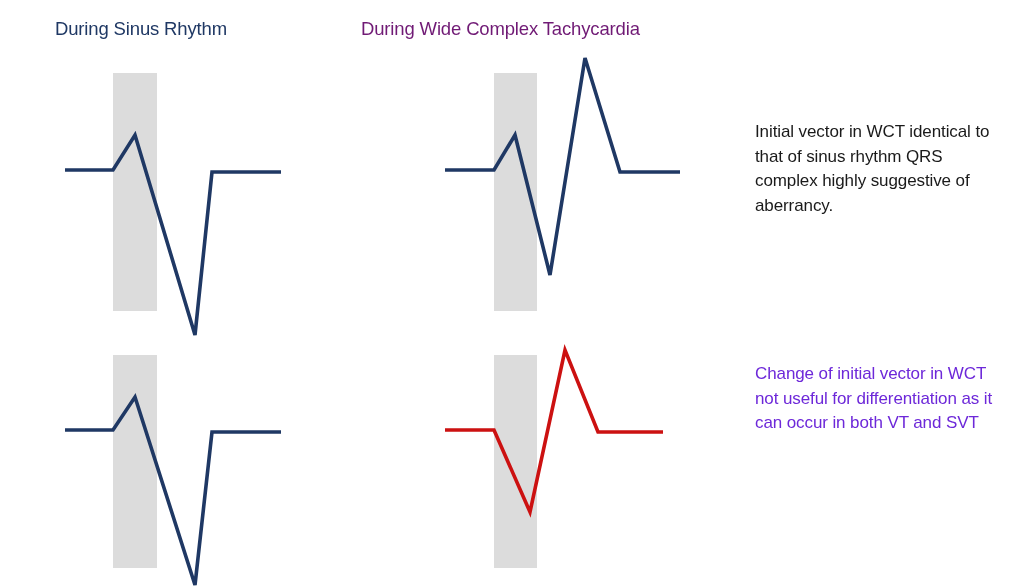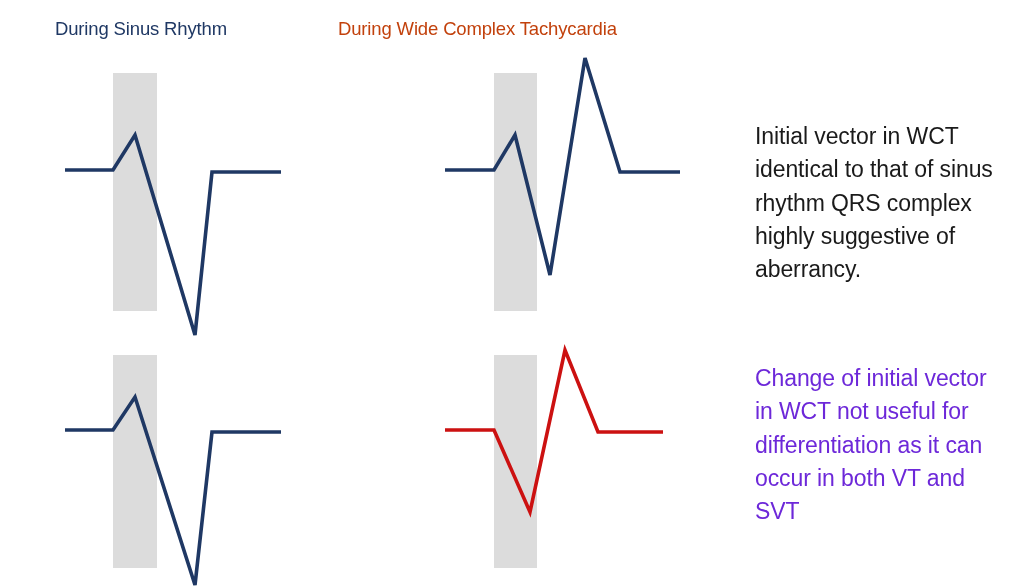--- a/index.html
+++ b/index.html
@@ -60,21 +60,21 @@
     stroke-linejoin: miter;
     stroke-linecap: butt;
   }
   .trace-navy { stroke: #1f3864; }
   .trace-red  { stroke: #cc1111; }
 
   
   .annotation {
     position: absolute;
     width: 245px;
-    font-size: 23px;
+    font-size: 17px;
     line-height: 1.45;
     letter-spacing: -0.1px;
   }
   #note-aberrancy {
     left: 755px;
     top: 120px;
     color: #1a1a1a;
   }
   #note-nonspecific {
     left: 755px;
@@ -82,21 +82,21 @@
     color: #6d28d9;
   }
 </style>
 </head>
 <body>
 
 <div class="stage">
 
   <div class="col-heading" id="heading-sinus" style="color:#1f3864;">During Sinus Rhythm</div>
 
-  <div class="col-heading" id="heading-wct" style="color:#c2410c;">During Wide Complex Tachycardia</div>
+  <div class="col-heading" id="heading-wct" style="color:#701a75;margin-left:23px;">During Wide Complex Tachycardia</div>
 
   <div class="ecg-panel" id="panel-sr-top">
     <svg width="300" height="290" viewBox="0 0 300 290">
       <rect class="qrs-band" x="73" y="23" width="44" height="238" fill="#dcdcdc"></rect>
       <polyline class="ecg-trace trace-navy" points="25,120 73,120 95,85 155,285 172,122 241,122" stroke="#1f3864"></polyline>
     </svg>
   </div>
 
   <div class="ecg-panel" id="panel-wct-top">
     <svg width="300" height="290" viewBox="0 0 300 290">

